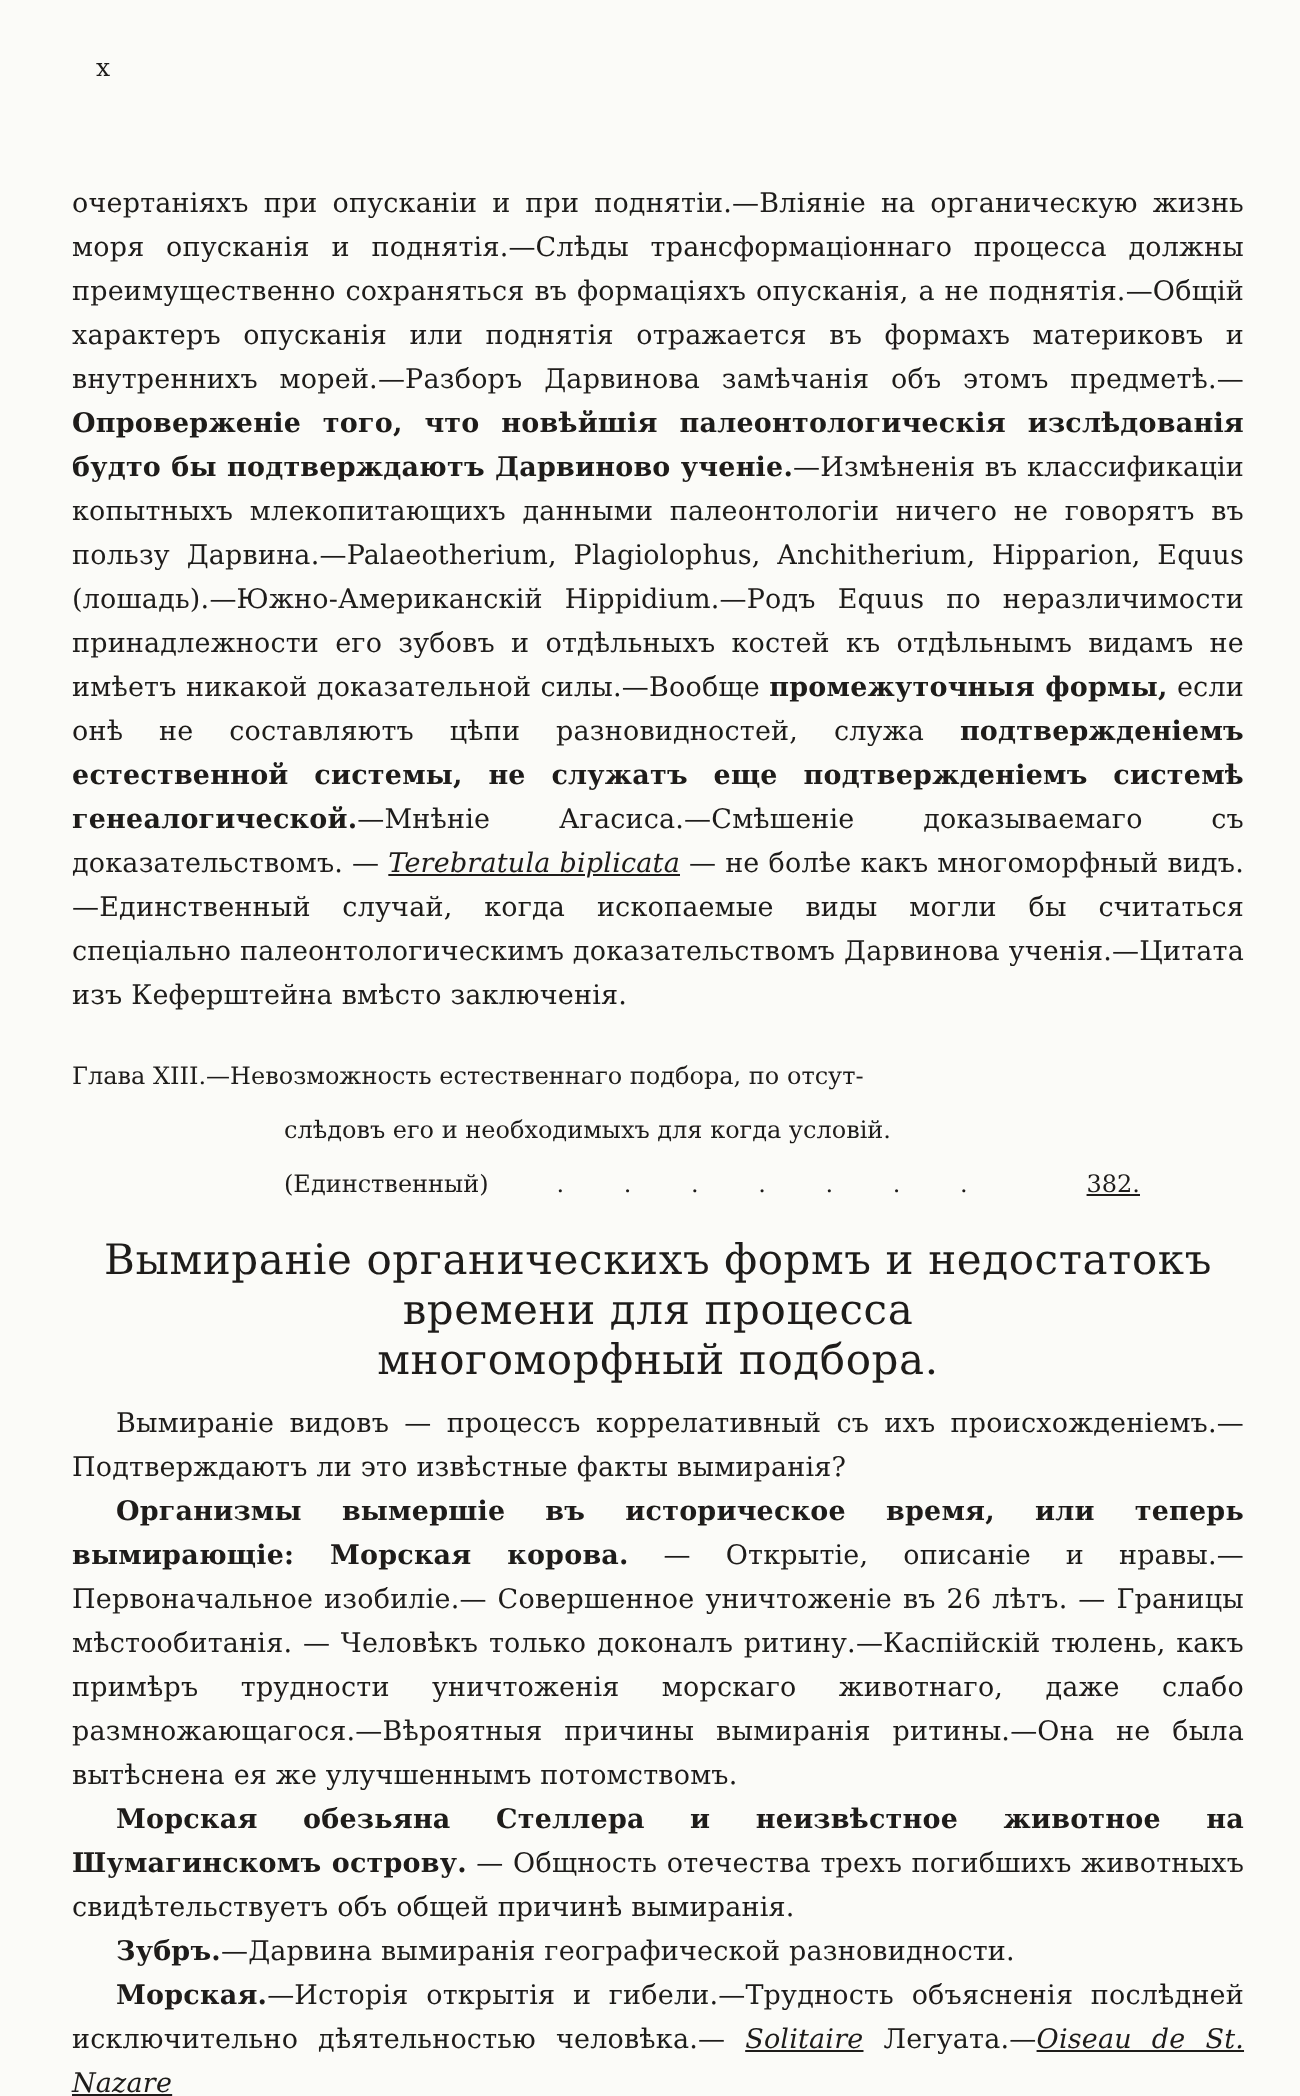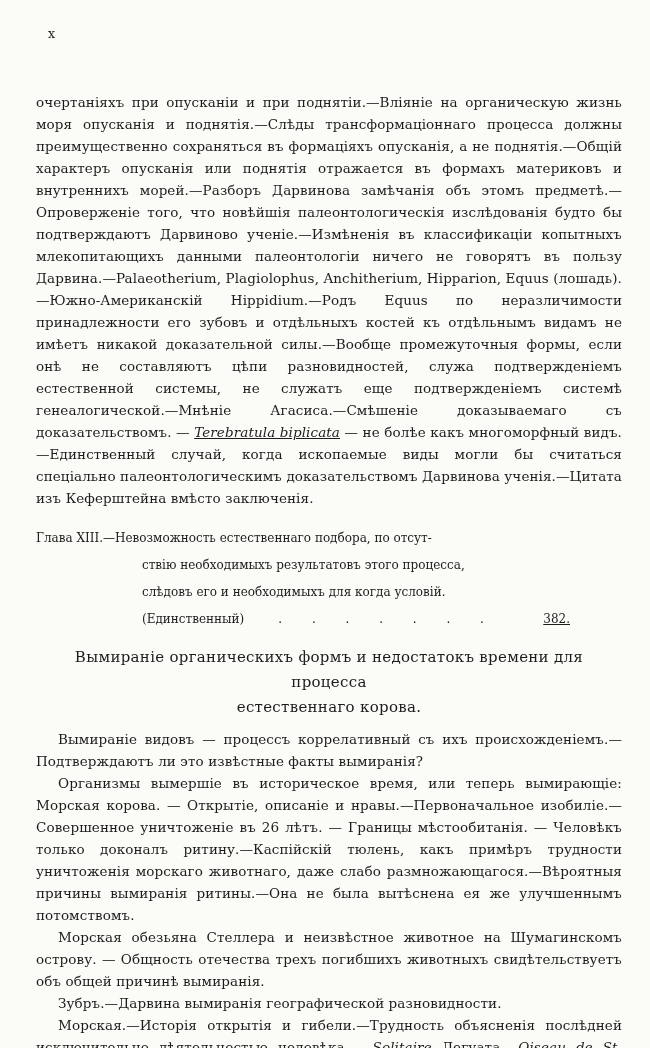--- a/index.html
+++ b/index.html
@@ -19,21 +19,21 @@
     margin:4px 0 50px 12px;
     letter-spacing:0.5px;
   }
   p.toc {
     margin:0;
     font-size:13.5px;
     line-height:22px;
     text-align:justify;
     letter-spacing:0.1px;
   }
-  .b { font-weight:normal; }
+  .b { font-weight:bold; }
   .i { font-style:italic;text-decoration:underline; }
   .entry { text-indent:22px; margin-top:4px; }
   .chapter {
     margin:16px 0 12px 0;
     font-size:12px;
     line-height:27px;
   }
   .ch-ind { padding-left:106px; }
   .ch-last {
     padding-left:106px; padding-right:52px;
@@ -43,49 +43,48 @@
     flex:1 1 auto;
     white-space:pre;
     word-spacing:26px;
     overflow:hidden;
     margin:0 8px 0 34px;
   }
   .pagenum { flex:0 0 auto;text-decoration:underline; }
   .section {
     margin:12px 0 8px 0;
     text-align:center;
-    font-size:15px;
+    font-size:21px;
     line-height:25px;
     letter-spacing:0.3px;
   }
   .section div { margin:0; }
 </style>
 </head>
 <body>
 
 <div class="page">
 
   <div class="sig">х</div>
 
   <p class="toc carry"><span>очертаніяхъ при опусканіи и при поднятіи.—Вліяніе на органическую жизнь моря опусканія и поднятія.—Слѣды трансформаціоннаго процесса должны преимущественно сохраняться въ формаціяхъ опусканія, а не поднятія.—Общій характеръ опусканія или поднятія отражается въ формахъ материковъ и внутреннихъ морей.—Разборъ Дарвинова замѣчанія объ этомъ предметѣ.—</span><span class="b">Опроверженіе того, что новѣйшія палеонтологическія изслѣдованія будто бы подтверждаютъ Дарвиново ученіе.</span><span>—Измѣненія въ классификаціи копытныхъ млекопитающихъ данными палеонтологіи ничего не говорятъ въ пользу Дарвина.—Palaeotherium, Plagiolophus, Anchitherium, Hipparion, Equus (лошадь).—Южно-Американскій Hippidium.—Родъ Equus по неразличимости принадлежности его зубовъ и отдѣльныхъ костей къ отдѣльнымъ видамъ не имѣетъ никакой доказательной силы.—Вообще </span><span class="b">промежуточныя формы,</span><span> если онѣ не составляютъ цѣпи разновидностей, служа </span><span class="b">подтвержденіемъ естественной системы, не служатъ еще подтвержденіемъ системѣ генеалогической.</span><span>—Мнѣніе Агасиса.—Смѣшеніе доказываемаго съ доказательствомъ. — </span><span class="i">Terebratula biplicata</span><span> — не болѣе какъ многоморфный видъ.—Единственный случай, когда ископаемые виды могли бы считаться спеціально палеонтологическимъ доказательствомъ Дарвинова ученія.—Цитата изъ Кеферштейна вмѣсто заключенія.</span></p>
 
   <div class="chapter">
     <div>Глава XIII.—Невозможность естественнаго подбора, по отсут-</div>
-    <div class="ch-ind">ствію необходимыхъ результатовъ этого процесса,</div>
     <div class="ch-ind">слѣдовъ его и необходимыхъ для когда условій.</div>
     <div class="ch-last">
       <span>(Единственный)</span>
       <span class="dots">. . . . . . .</span>
       <span class="pagenum">382.</span>
     </div>
   </div>
 
   <div class="section">
     <div>Вымираніе органическихъ формъ и недостатокъ времени для процесса</div>
-    <div>естественнаго корова.</div>
+    <div>многоморфный подбора.</div>
   </div>
 
   <p class="toc entry"><span>Вымираніе видовъ — процессъ коррелативный съ ихъ происхожденіемъ.—Подтверждаютъ ли это извѣстные факты вымиранія?</span></p>
 
   <p class="toc entry"><span class="b">Организмы вымершіе въ историческое время, или теперь вымирающіе: Морская корова.</span><span> — Открытіе, описаніе и нравы.—Первоначальное изобиліе.— Совершенное уничтоженіе въ 26 лѣтъ. — Границы мѣстообитанія. — Человѣкъ только доконалъ ритину.—Каспійскій тюлень, какъ примѣръ трудности уничтоженія морскаго животнаго, даже слабо размножающагося.—Вѣроятныя причины вымиранія ритины.—Она не была вытѣснена ея же улучшеннымъ потомствомъ.</span></p>
 
   <p class="toc entry"><span class="b">Морская обезьяна Стеллера и неизвѣстное животное на Шумагинскомъ острову.</span><span> — Общность отечества трехъ погибшихъ животныхъ свидѣтельствуетъ объ общей причинѣ вымиранія.</span></p>
 
   <p class="toc entry"><span class="b">Зубръ.</span><span>—Дарвина вымиранія географической разновидности.</span></p>
 

